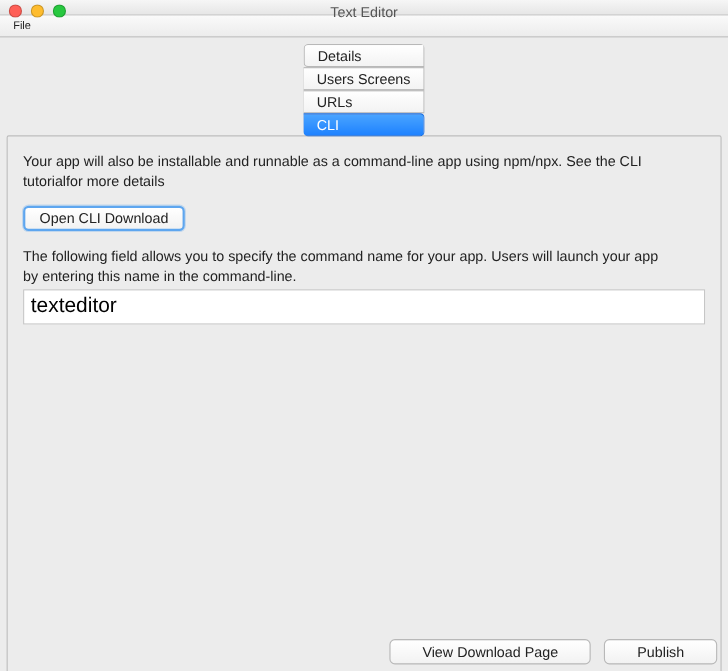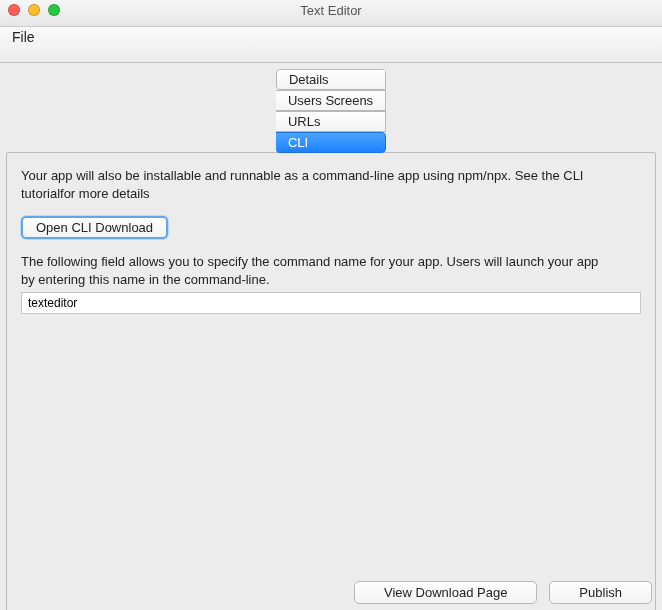--- a/index.html
+++ b/index.html
@@ -8,45 +8,45 @@
     font-family: -apple-system, "Helvetica Neue", Arial, sans-serif;
     font-size: 13px;
     background: #ececec;
     color: #222;
     width: 662px;
     height: 610px;
     overflow: hidden;
     position: relative;
   }
   .titlebar {
-    height: 27px;
+    height: 14px;
     background: linear-gradient(#f6f6f6,#e6e6e6);
     border-bottom: 1px solid #c9c9c9;
     position: relative;
     text-align: center;
     line-height: 22px;
     font-size: 13px;
     color: #555;
   }
   .traffic {
     position: absolute;
     left: 8px; top: 4px;
     display: flex; gap: 8px;
   }
   .tl {
     width: 12px; height: 12px; border-radius: 50%;
     border: 0.5px solid rgba(0,0,0,0.2);
   }
   .tl.red { background:#ff5f57;} .tl.yellow{background:#febc2e;} .tl.green{background:#28c840;}
   .menubar {
-    height: 36px;
+    height: 20px;
     background: linear-gradient(#fafafa,#ececec);
     border-bottom: 1px solid #bfbfbf;
     padding: 0 8px;
-    font-size: 14px;
+    font-size: 10px;
     line-height: 20px;
   }
   .menubar span { padding: 0 4px; }
   .contentwrap {
     padding: 6px;
   }
   .tabbar {
     display: flex;
     justify-content: center;
     margin-bottom: -1px;
@@ -103,22 +103,22 @@
   .btn.primaryoutline {
     border: 2px solid #5ea6ef;
     box-shadow: 0 0 0 1px rgba(94,166,239,0.3);
     padding: 2px 13px;
   }
   .inputtext {
     width: 100%;
     border: 1px solid #c6c6c6;
     background: #fff;
     padding: 2px 6px;
-    font-size: 12px;
-    height: 22px;
+    font-size: 19px;
+    height: 32px;
     border-radius: 0;
   }
   .section { margin-top: 14px; }
   .bottomwrap {
     position: absolute;
     right: 10px;
     bottom: 6px;
     display: flex;
     gap: 12px;
   }

